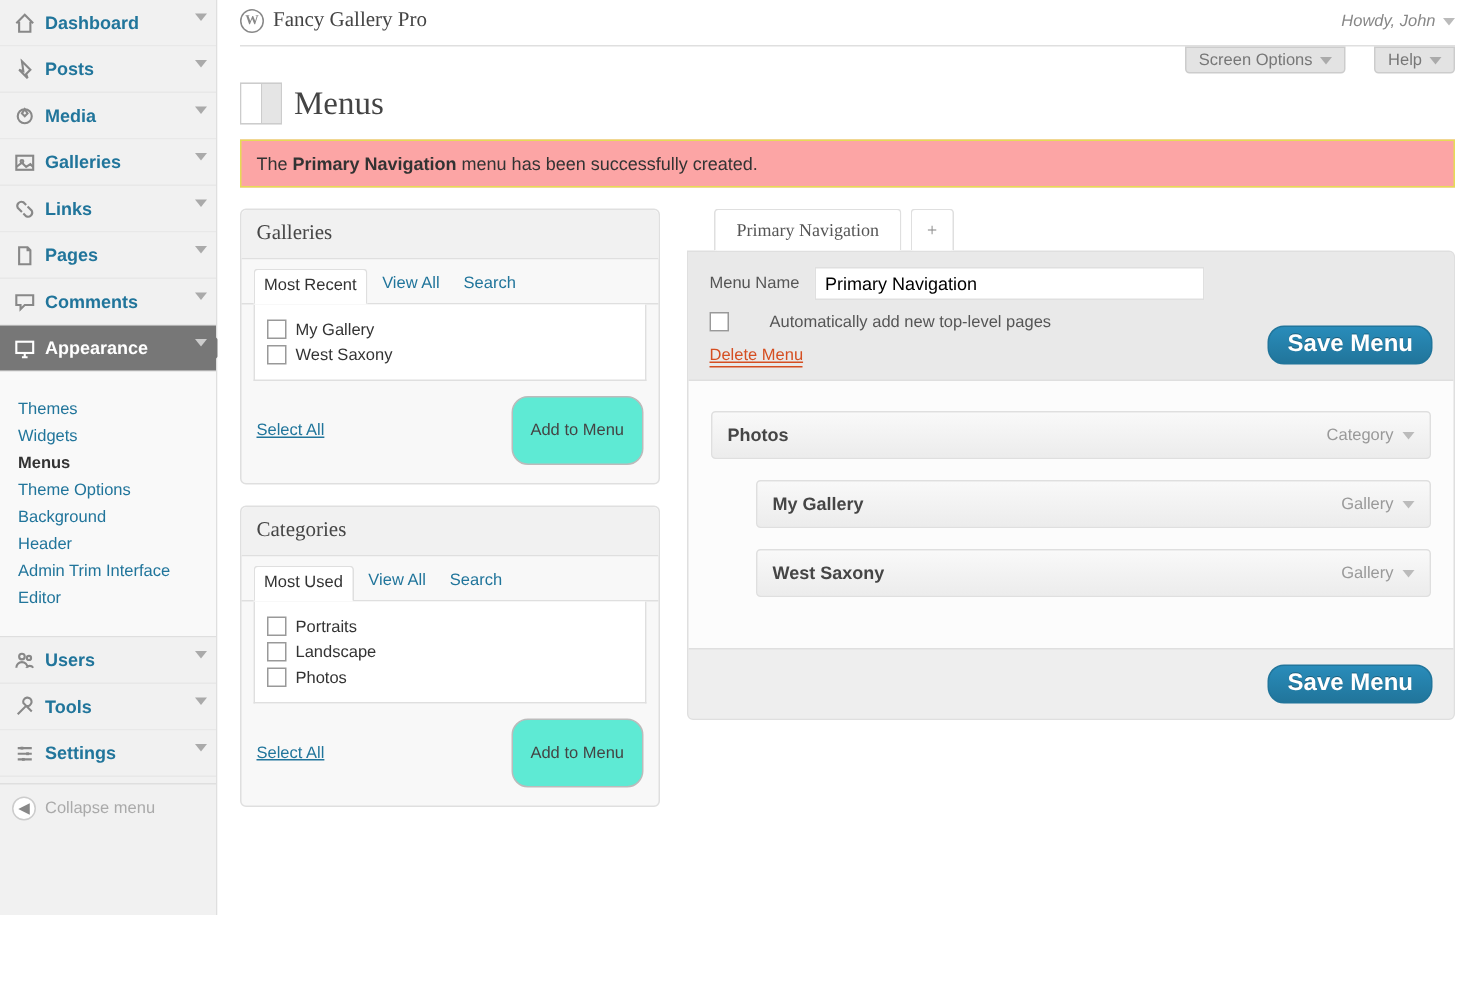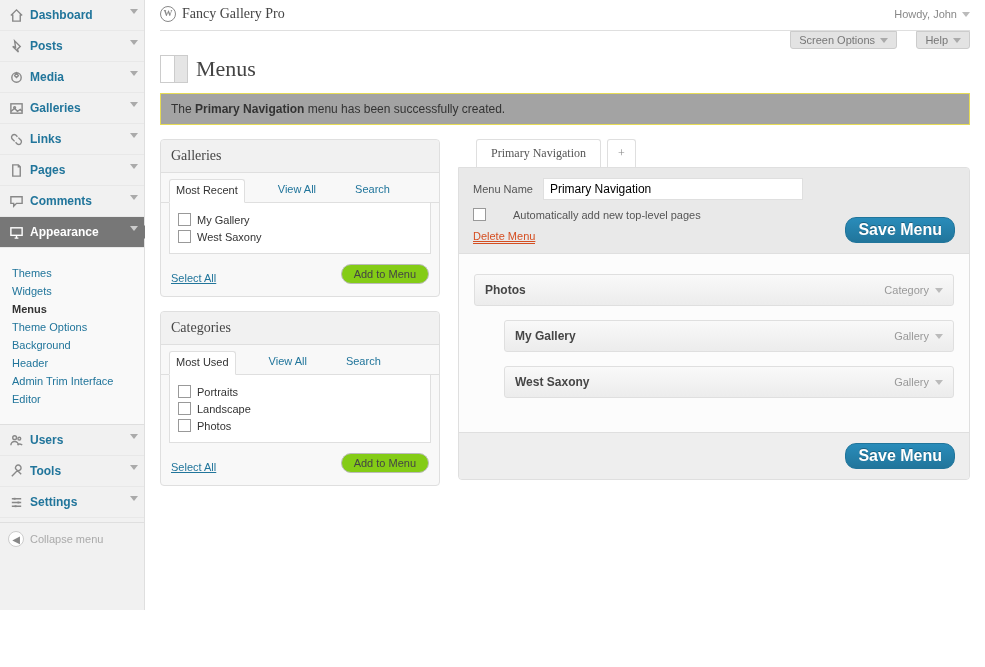--- a/index.html
+++ b/index.html
@@ -23,51 +23,51 @@
 .submenu-item { display: block; padding: 3px 10px 3px 12px; color: #21759b; font-size: 11px; cursor: pointer; }
 .submenu-item.current { color: #333; font-weight: bold; }
 #collapse { display: flex; align-items: center; padding: 8px; color: #aaa; font-size: 11px; cursor: pointer; margin-top: 4px; border-top: 1px solid #dfdfdf; }
 #collapse .circ { width: 16px; height: 16px; border: 1px solid #ccc; border-radius: 50%; background: #fff; display: flex; align-items: center; justify-content: center; margin-right: 6px; font-size: 10px; color: #888; }
 
 
 #topbar { display: flex; justify-content: space-between; align-items: center; padding: 6px 0 8px 0; }
 #site-title { display: flex; align-items: center; font-family: Georgia, serif; font-size: 14px; color: #444; }
 #site-title .wplogo { width: 16px; height: 16px; border: 1.5px solid #888; border-radius: 50%; margin-right: 6px; position: relative; }
 #site-title .wplogo::after { content: "W"; position: absolute; left: 0; right: 0; text-align: center; font-size: 9px; font-weight: bold; color: #888; font-family: Georgia, serif; top: 1px; }
-#howdy { color: #888; font-size: 11px; display: flex; align-items: center; }
+#howdy { color: #888; font-size: 11px; display: flex; align-items: center; font-style: italic; }
 #howdy .tri { margin-left: 5px; width: 0; height: 0; border-left: 4px solid transparent; border-right: 4px solid transparent; border-top: 5px solid #bbb; }
 
 #screen-opts { text-align: right; margin-bottom: 4px;  border-top: 1px solid #dfdfdf;}
 .so-btn { display: inline-flex; align-items: center; background: #e3e3e3; border: 1px solid #ccc; border-radius: 0 0 3px 3px; padding: 2px 8px; font-size: 11px; color: #777; margin-left: 16px; cursor: pointer; }
 .so-btn .tri { margin-left: 5px; width: 0; height: 0; border-left: 4px solid transparent; border-right: 4px solid transparent; border-top: 5px solid #aaa; }
 
 #page-head { display: flex; align-items: center; margin: 6px 0 10px 0; }
 #page-head h2 { font-family: Georgia, serif; font-size: 22px; font-weight: normal; color: #444; text-shadow: 0 1px 0 #fff; margin-left: 8px; }
 .page-icon { width: 28px; height: 28px; border: 1px solid #ccc; background: #f4f4f4; display: flex; }
 .page-icon div { flex: 1; border-right: 1px solid #ccc; background: #fff; }
 .page-icon div:last-child { border-right: none; background: #e5e5e5; }
 
-#notice { background: #a3a3a3; border: 1px solid #e6db55; padding: 8px 10px; font-size: 12px; color: #333; margin-bottom: 14px; }
+#notice { background: #fca5a5; border: 1px solid #e6db55; padding: 8px 10px; font-size: 12px; color: #333; margin-bottom: 14px; }
 
 
 #cols { display: flex; gap: 18px; }
 #left-col { width: 280px; }
 #right-col { flex: 1; }
 
 .metabox { border: 1px solid #dfdfdf; border-radius: 4px; background: #f8f8f8; margin-bottom: 14px; }
 .metabox h3 { font-family: Georgia, serif; font-weight: normal; font-size: 14px; padding: 8px 10px; color: #464646; background: #f1f1f1; border-bottom: 1px solid #dfdfdf; border-radius: 4px 4px 0 0; }
-.tabs-row { display: flex; padding: 6px 8px 0 8px; border-bottom: 1px solid #dfdfdf; font-size: 11px; gap: 27px; }
+.tabs-row { display: flex; padding: 6px 8px 0 8px; border-bottom: 1px solid #dfdfdf; font-size: 11px; gap: 4px; }
 .tab { padding: 4px 6px 6px 6px; color: #21759b; cursor: pointer; }
 .tab.active { background: #fff; border: 1px solid #dfdfdf; border-bottom-color: #fff; border-radius: 3px 3px 0 0; color: #333; margin-bottom: -1px; }
 .tab-body { background: #fff; margin: 0 8px; border: 1px solid #dfdfdf; border-top: none; padding: 8px; }
 .chk-row { display: flex; align-items: center; font-size: 11px; color: #333; padding: 2px 0; }
 .chk-row input { margin-right: 6px; }
-.meta-foot { display: flex; justify-content: space-between; align-items: flex-end; padding: 10px 10px 12px 10px; }
+.meta-foot { display: flex; justify-content: space-between; align-items: center; padding: 10px 10px 12px 10px; }
 .select-all { color: #21759b; text-decoration: underline; font-size: 11px; cursor: pointer; }
-.btn-secondary { background: #84cc16; border: 1px solid #bbb; border-radius: 11px; padding: 3px 12px; font-size: 11px; cursor: pointer; color: #444; }
+.btn-secondary { background: #5eead4; border: 1px solid #bbb; border-radius: 11px; padding: 16px 12px; font-size: 11px; cursor: pointer; color: #444; }
 
 
 .nav-tabs { display: flex; align-items: flex-end; margin-left: 18px; }
 .nav-tab { background: #fff; border: 1px solid #dfdfdf; border-bottom: none; border-radius: 3px 3px 0 0; padding: 6px 14px; font-size: 12px; color: #555; margin-right: 6px; font-family: Georgia, serif; }
 .nav-tab.add { padding: 6px 10px; color: #888; cursor: pointer; }
 
 .menu-panel { border: 1px solid #dfdfdf; border-radius: 0 4px 4px 4px; background: #f1f1f1; overflow: hidden; }
 .mp-head { background: #e9e9e9; padding: 10px 14px; border-bottom: 1px solid #dfdfdf; display: flex; flex-direction: column; gap: 8px; }
 .mn-row { display: flex; align-items: center; gap: 10px; }
 .mn-row label { font-size: 11px; color: #555; }

